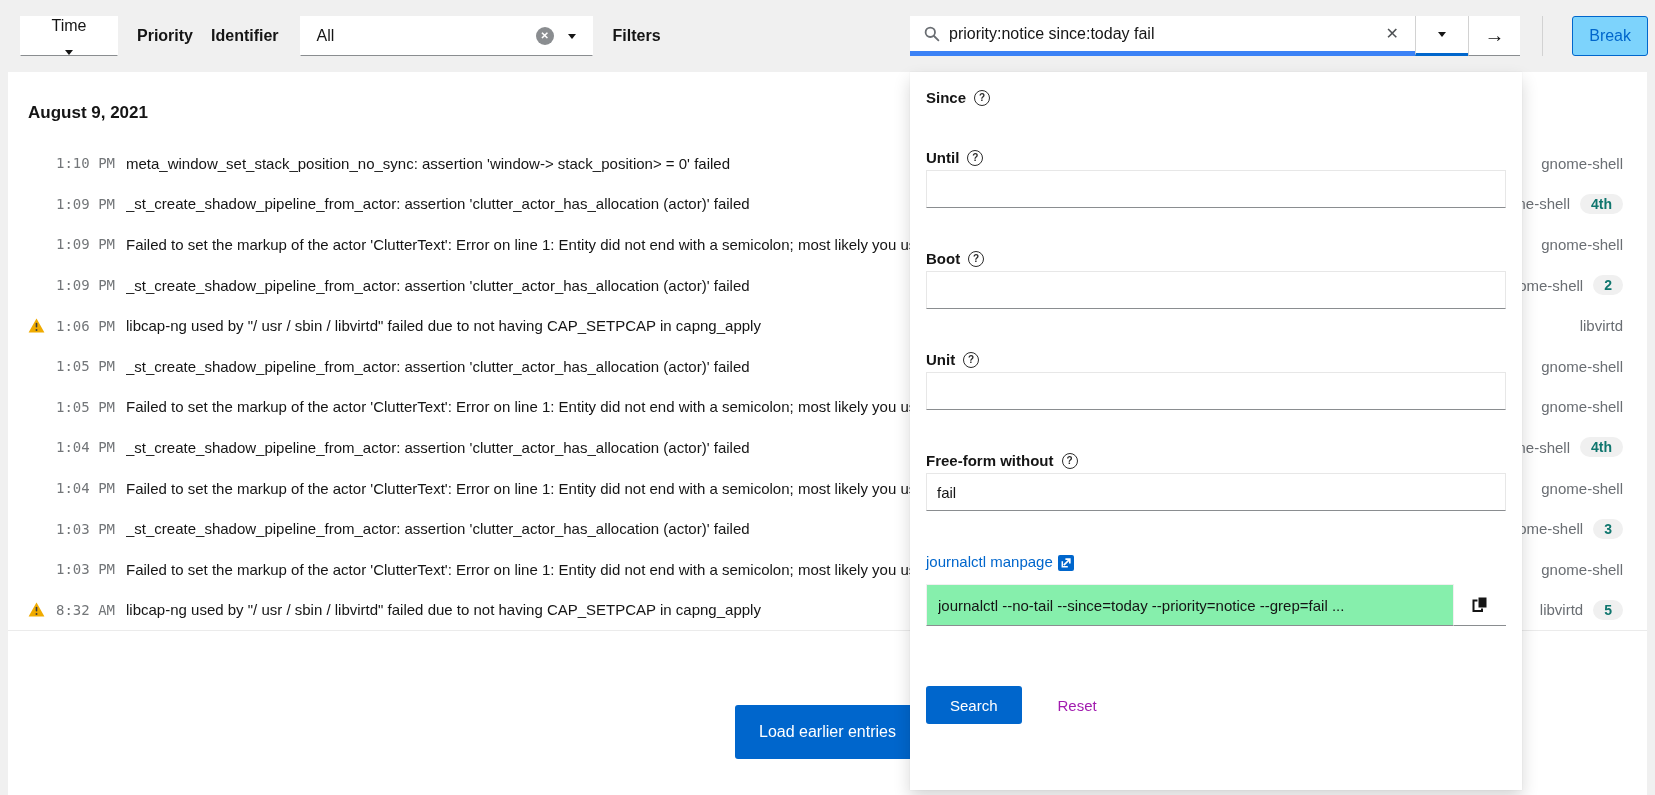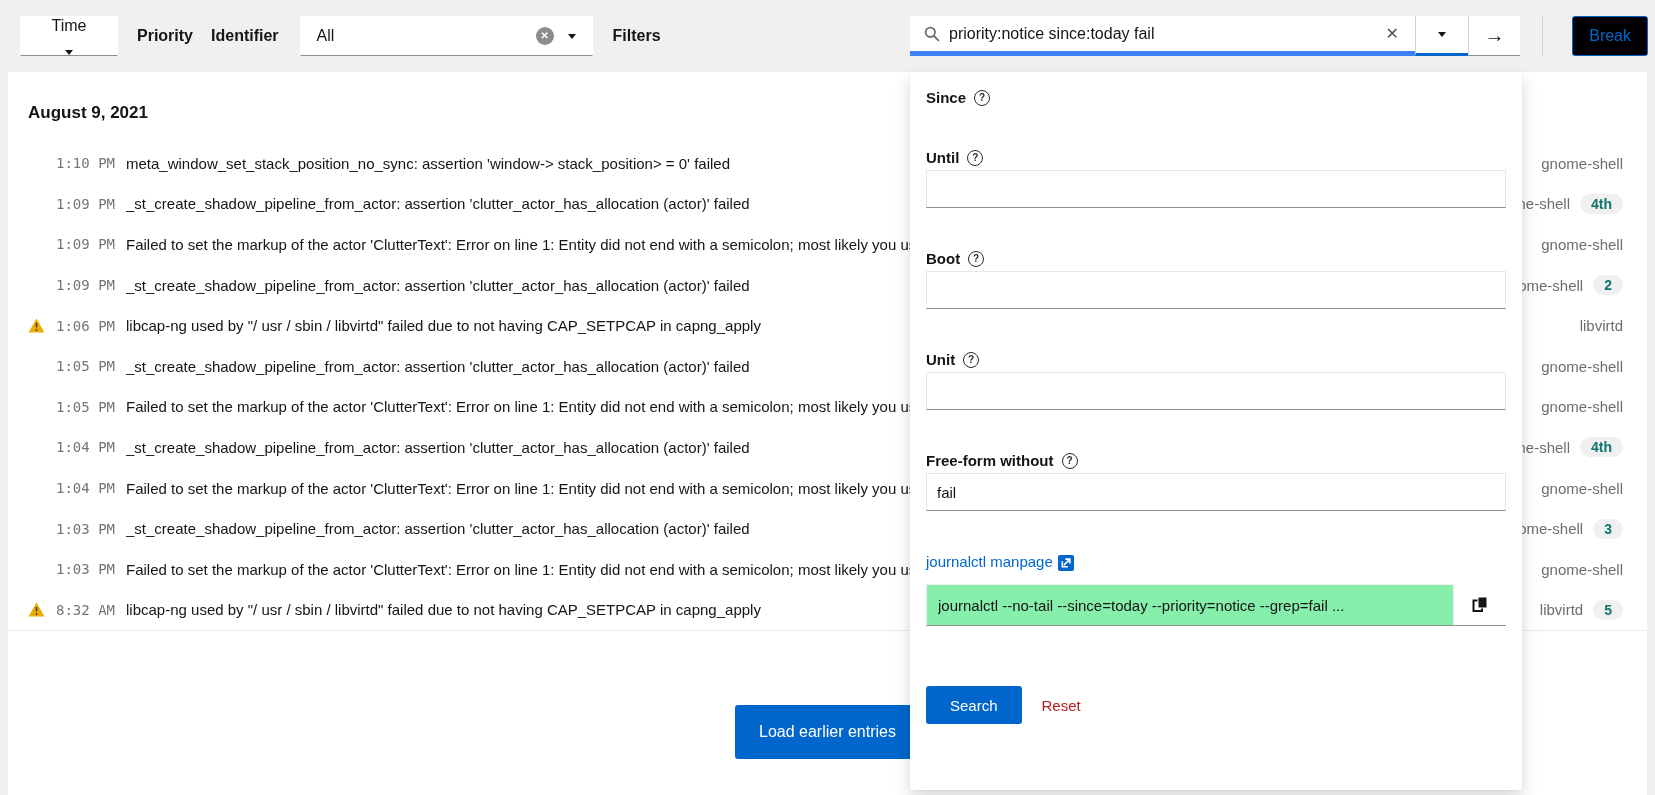--- a/index.html
+++ b/index.html
@@ -24,21 +24,21 @@
 
   .searchgroup { position:absolute; left:910px; top:16px; width:610px; height:40px; background:#fff; display:flex; align-items:stretch; }
   .smain { flex:1; display:flex; align-items:center; gap:9px; padding:0 10px 0 14px; border-bottom:5px solid #3b82f6; min-width:0; }
   .stext { flex:1; font-size:16px; color:#151515; white-space:nowrap; overflow:hidden; }
   .sclear { background:none; border:none; font-size:16px; color:#4f5255; cursor:pointer; padding:0 6px; font-family:"Liberation Sans",sans-serif; }
   .stoggle { width:53px; border:none; background:#fff; border-left:1px solid #d2d2d2; border-bottom:3px solid #0066cc;
              display:flex; align-items:center; justify-content:center; cursor:pointer; }
   .ssubmit { width:52px; border:none; background:#fff; border-left:1px solid #d2d2d2; border-bottom:1px solid #8a8d90;
              display:flex; align-items:center; justify-content:center; font-size:20px; color:#151515; cursor:pointer; font-family:"Liberation Sans",sans-serif; }
   .vdivider { position:absolute; left:1542px; top:16px; width:1px; height:40px; background:#d2d2d2; }
-  .break-btn { position:absolute; right:7px; top:16px; height:40px; padding:0 16px; background:#000000; color:#0066cc;
+  .break-btn { position:absolute; right:7px; top:16px; height:40px; padding:0 16px; background:#7dd3fc; color:#0066cc;
                border:1px solid #0066cc; border-radius:3px; font-size:16px; cursor:pointer; font-family:"Liberation Sans",sans-serif; }
 
   
   .card { position:absolute; left:8px; right:8px; top:72px; bottom:0; background:#fff; overflow:hidden; }
   .date-header { font-size:17px; font-weight:700; color:#151515; margin:30px 0 0 20px; line-height:21px; }
   .rows { margin-top:20px; border-bottom:1px solid #ebebeb; }
   .row { height:40.6px; display:flex; align-items:center; padding:0 24px 0 20px; cursor:pointer; }
   .icell { width:28px; display:inline-flex; align-items:center; flex:none; }
   .time { width:62px; flex:none; margin-right:8px; font-family:"DejaVu Sans Mono", monospace; font-size:14px; color:#737679; white-space:nowrap; }
   .msg { flex:1; min-width:0; font-size:15px; color:#151515; white-space:nowrap; overflow:hidden; text-overflow:ellipsis; margin-right:16px; }
@@ -58,21 +58,21 @@
   .finput { width:100%; height:38px; border:1px solid #e7e7e7; border-bottom:1px solid #8a8d90; padding:0 10px;
             font-size:15px; color:#151515; font-family:"Liberation Sans",sans-serif; background:#fff; }
   .manrow { display:flex; align-items:flex-end; gap:5px; line-height:19px; }
   .manlink { font-size:15px; color:#0066cc; text-decoration:none; cursor:pointer; }
   .cmdrow { display:flex; margin-top:13px; height:42px; }
   .cmdinput { flex:1; background:#86efac; border:1px solid #f0f0f0; border-bottom:1px solid #8a8d90; padding:0 11px;
               font-size:15px; color:#151515; font-family:"Liberation Sans",sans-serif; min-width:0; }
   .copybtn { width:52px; background:#fff; border:none; border-bottom:1px solid #8a8d90; display:flex; align-items:center; justify-content:center; cursor:pointer; }
   .actions { margin-top:60px; display:flex; align-items:center; }
   .primary-btn { height:38px; padding:0 24px; background:#0066cc; color:#fff; border:none; border-radius:3px; font-size:15px; cursor:pointer; font-family:"Liberation Sans",sans-serif; }
-  .link-btn { background:none; border:none; color:#b91c1c; font-size:15px; margin-left:20px; cursor:pointer; font-family:"Liberation Sans",sans-serif;text-align:right; }
+  .link-btn { background:none; border:none; color:#a21caf; font-size:15px; margin-left:36px; cursor:pointer; font-family:"Liberation Sans",sans-serif;text-align:right; }
 </style>
 </head>
 <body>
 
 <div class="toolbar">
   <div class="select sel-time m-right-19">
     <span>Time</span>
     <span class="caret"></span>
   </div>
   <span class="tlabel m-right-18">Priority</span>

